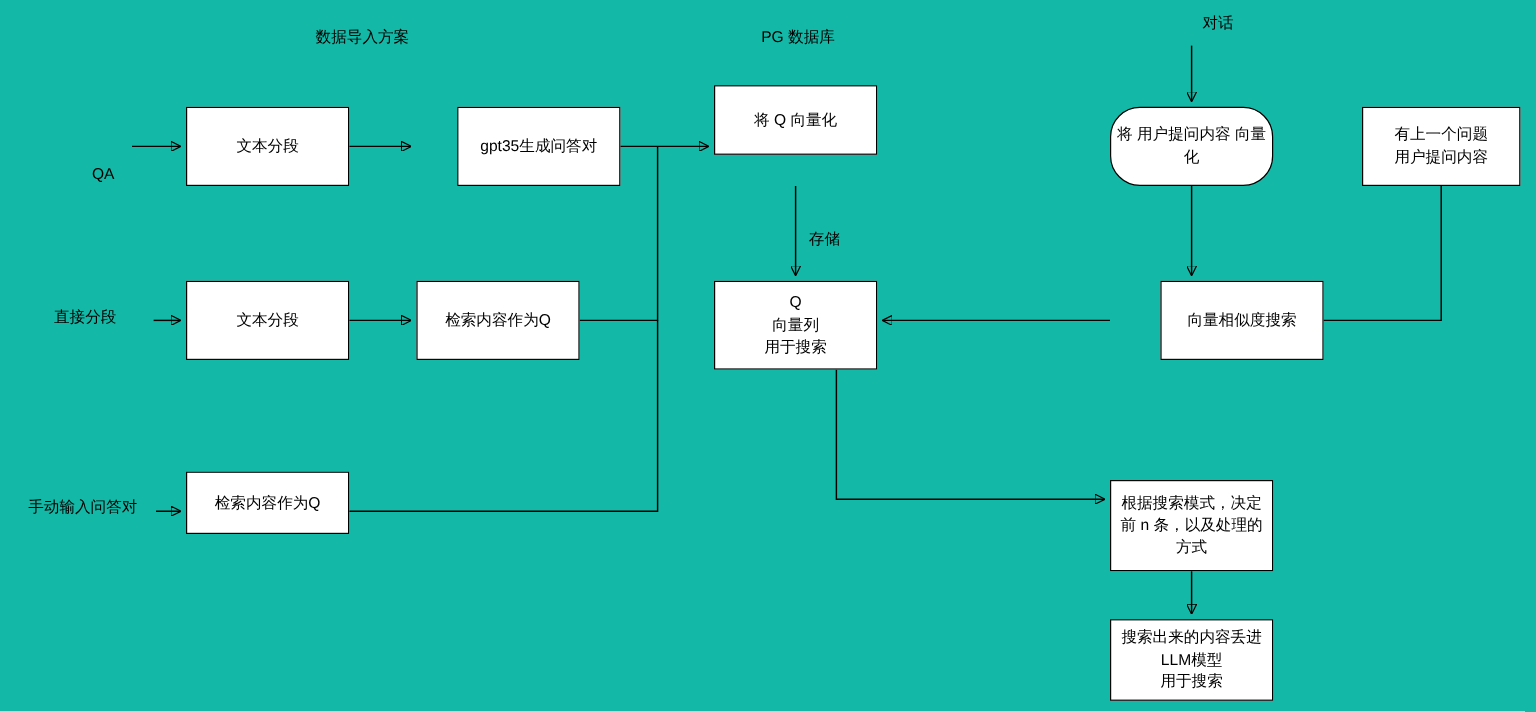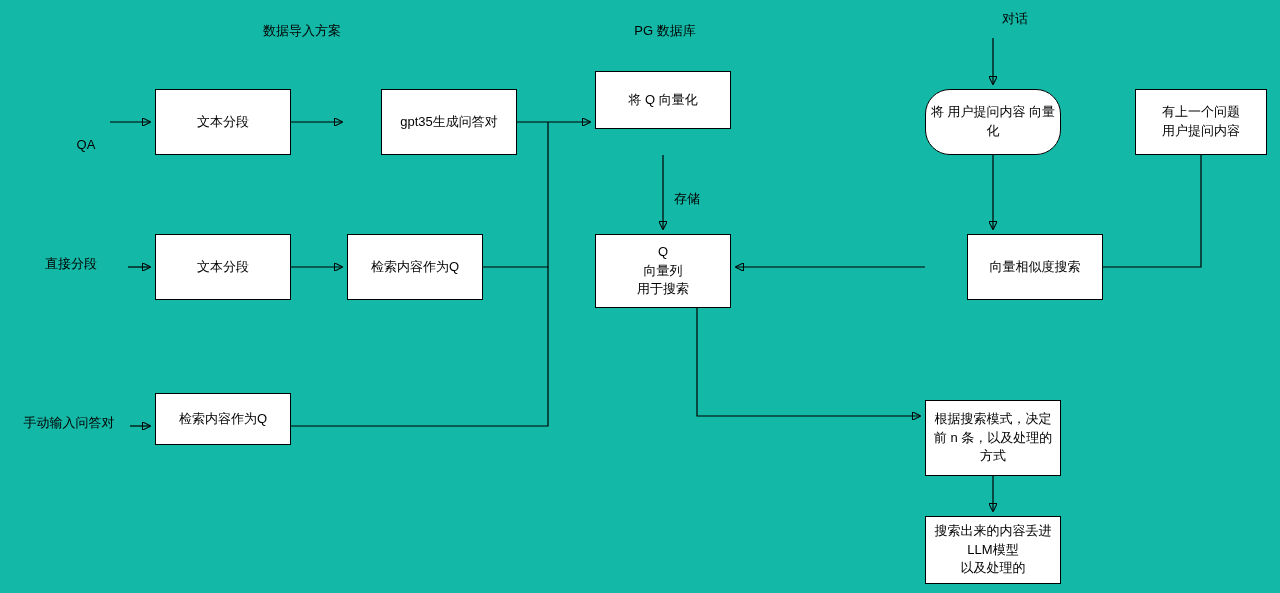--- a/index.html
+++ b/index.html
@@ -119,15 +119,15 @@
 向量列
 用于搜索</div>
   <div class="node" style="left:967px; top:234px; width:136px; height:66px;">向量相似度搜索</div>
 
   <div class="node" style="left:155px; top:393px; width:136px; height:52px;">检索内容作为Q</div>
   <div class="node" style="left:925px; top:378px; width:136px; height:76px;margin-top:22px;">根据搜索模式，决定
 前 n 条，以及处理的
 方式</div>
   <div class="node" style="left:925px; top:516px; width:136px; height:68px;">搜索出来的内容丢进
 LLM模型
-以及处理的</div>
+用于搜索</div>
 
 </div>
 
 </body></html>

